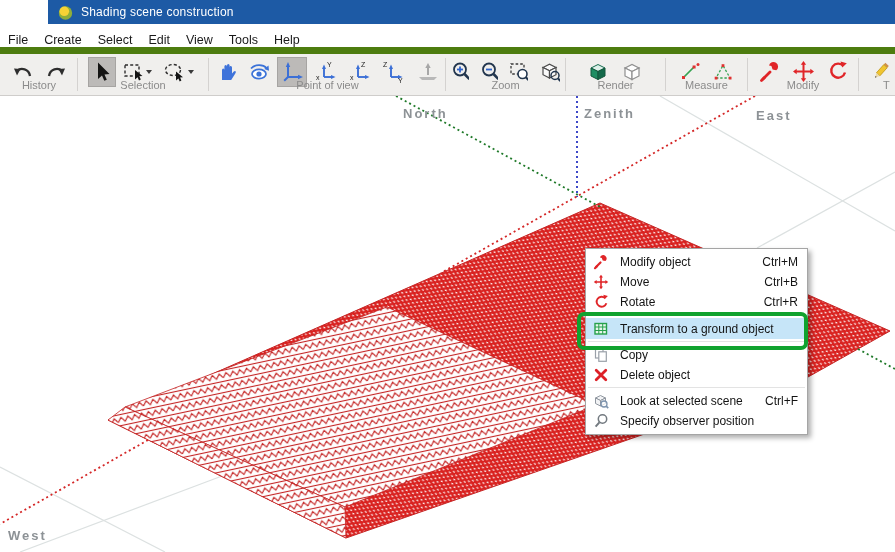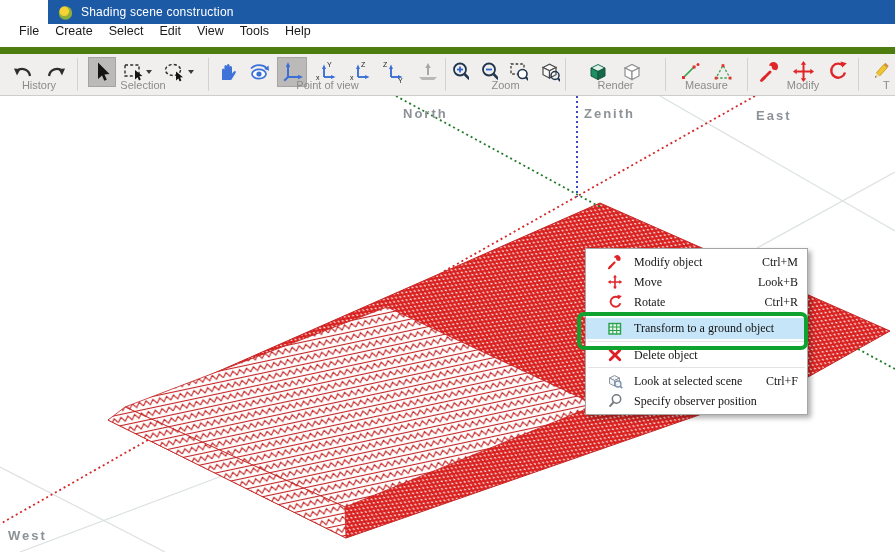--- a/index.html
+++ b/index.html
@@ -6,21 +6,21 @@
   body { margin: 0; background: #e8e8e8; font-family: "Liberation Sans", sans-serif; }
   #window { position: relative; width: 895px; height: 552px; background: #fff; overflow: hidden; }
 
   
   .titlebar { position: absolute; top: 0; left: 0; right: 0; height: 24px; background: #1d5aa5;
               display: flex; align-items: center; padding-left: 10px; gap: 8px; margin-left: 48px; }
   .title-text { color: #fff; font-size: 12px; letter-spacing: .2px; }
 
   
   .menubar { position: absolute; top: 24px; left: 0; right: 0; height: 23px; background: #fff;
-             display: flex; align-items: flex-start; padding-left: 11px; }
+             display: flex; align-items: flex-end; padding-left: 0; }
   .mitem { padding: 0 8px; font-size: 12.5px; color: #1a1a1a; }
 
   
   .toolbar { position: absolute; top: 47px; left: 0; right: 0; height: 49px; background: #f0efed;
              border-top: 7px solid #4d7c0f; border-bottom: 1px solid #cfcdcb; }
   .tgroup { position: absolute; top: 0; height: 100%; }
   .ticons { position: absolute; top: 2px; left: 0; right: 0; height: 31px;
             display: flex; justify-content: center; align-items: center; gap: 3px; }
   .tlabel { position: absolute; bottom: 4px; width: 100%; text-align: center;
             font-size: 11px; color: #8b8b8b; white-space: nowrap; }
@@ -32,22 +32,22 @@
            border-top: 4px solid #3a3a3a; margin-left: 1px; }
 
   
   .scene { position: absolute; top: 96px; left: 0; width: 772px; height: 456px; background: #fff; font-weight: bold; }
   .scene-label { position: absolute; color: #8d9296; font-size: 13px; letter-spacing: 2px; }
 
   
   .ctxmenu { position: absolute; left: 585px; top: 248px; width: 223px; background: #fff;
              border: 1px solid #a5a5a5; box-shadow: 3px 3px 5px rgba(0,0,0,.32);
              z-index: 10; padding: 3px 0; }
-  .mrow { height: 20px; display: flex; align-items: center; padding: 0 9px 0 20px;
-          font-size: 12px; color: #141414; white-space: nowrap; font-family: Liberation Serif, serif; }
+  .mrow { height: 20px; display: flex; align-items: center; padding: 0 9px 0 6px;
+          font-size: 12px; color: #141414; white-space: nowrap; }
   .mrow .micon { width: 18px; display: flex; justify-content: center; flex: none; }
   .mrow .mlabel { margin-left: 10px; flex: 1; }
   .mrow .mshort { margin-left: 8px; }
   .mrow.hl { background: #c6e5f8; height: 21px; }
   .msep { height: 1px; background: #e3e3e3; margin: 2px 2px 3px 2px; }
 
   
   .green-box { position: absolute; left: 577px; top: 312px; width: 231px; height: 38px;
                border: 4px solid #10a22e; border-radius: 7px; z-index: 30; }
 </style>
@@ -394,21 +394,21 @@
             <path d="M8 3 V13 M3 8 H13" stroke="#e02528" stroke-width="1.6"></path>
             <g fill="#e02528">
               <polygon points="8,0.8 10,3.6 6,3.6"></polygon>
               <polygon points="8,15.2 6,12.4 10,12.4"></polygon>
               <polygon points="0.8,8 3.6,6 3.6,10"></polygon>
               <polygon points="15.2,8 12.4,10 12.4,6"></polygon>
             </g>
           </svg>
       </span>
       <span class="mlabel">Move</span>
-      <span class="mshort">Look+B</span>
+      <span class="mshort">Ctrl+B</span>
     </div>
 
     <div class="mrow">
       <span class="micon">
         <svg width="16" height="16">
             <path d="M12.2 4.2 A5 5 0 1 0 13.4 9.3" fill="none" stroke="#e02528" stroke-width="1.9"></path>
             <polygon points="10.3,0.8 14.9,2 11.6,5.3" fill="#e02528"></polygon>
           </svg>
       </span>
       <span class="mlabel">Rotate</span>
@@ -423,20 +423,30 @@
             <rect x="2" y="2.5" width="11.5" height="10.5" fill="#e7f6ec" stroke="#27a14b" stroke-width="1.4"></rect>
             <path d="M5.8 2.5 V13 M9.7 2.5 V13 M2 6 H13.5 M2 9.5 H13.5" stroke="#27a14b" stroke-width="1"></path>
           </svg>
       </span>
       <span class="mlabel">Transform to a ground object</span>
       <span class="mshort"></span>
     </div>
 
     <div class="msep"></div>
 
+    <div class="mrow">
+      <span class="micon">
+        <svg width="16" height="16">
+            <rect x="2.5" y="1.5" width="7.5" height="9.5" fill="#fff" stroke="#9aa0a8" stroke-width="1.2"></rect>
+            <rect x="5.8" y="4.8" width="7.5" height="9.5" fill="#fff" stroke="#9aa0a8" stroke-width="1.2"></rect>
+          </svg>
+      </span>
+      <span class="mlabel">Copy</span>
+      <span class="mshort"></span>
+    </div>
 
     <div class="mrow">
       <span class="micon">
         <svg width="16" height="16">
             <path d="M3.2 3.2 L12.8 12.8 M12.8 3.2 L3.2 12.8" stroke="#dd1f26" stroke-width="2.8" stroke-linecap="round"></path>
           </svg>
       </span>
       <span class="mlabel">Delete object</span>
       <span class="mshort"></span>
     </div>

